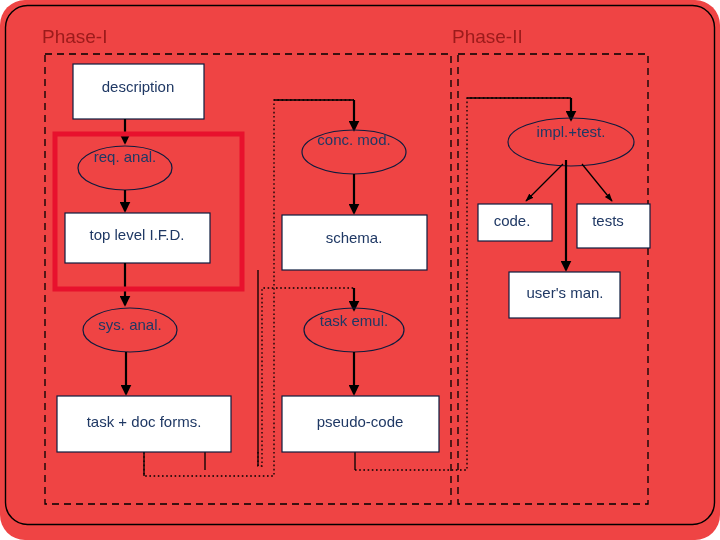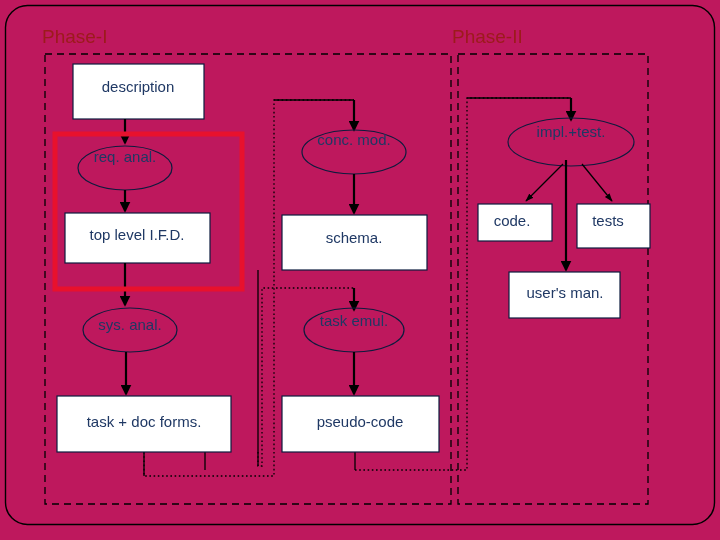--- a/index.html
+++ b/index.html
@@ -10,21 +10,22 @@
   body {
     width: 720px;
     height: 540px;
     font-family: "Liberation Sans", sans-serif;
     overflow: hidden;
   }
   #slide {
     position: relative;
     width: 720px;
     height: 540px;
-    background: #be185d;
+    background: #ef4444;
+    border-radius: 25px;
   }
   svg#diagram {
     position: absolute;
     left: 0;
     top: 0;
     width: 720px;
     height: 540px;
   }
   .node-text {
     font-family: "Liberation Sans", sans-serif;

